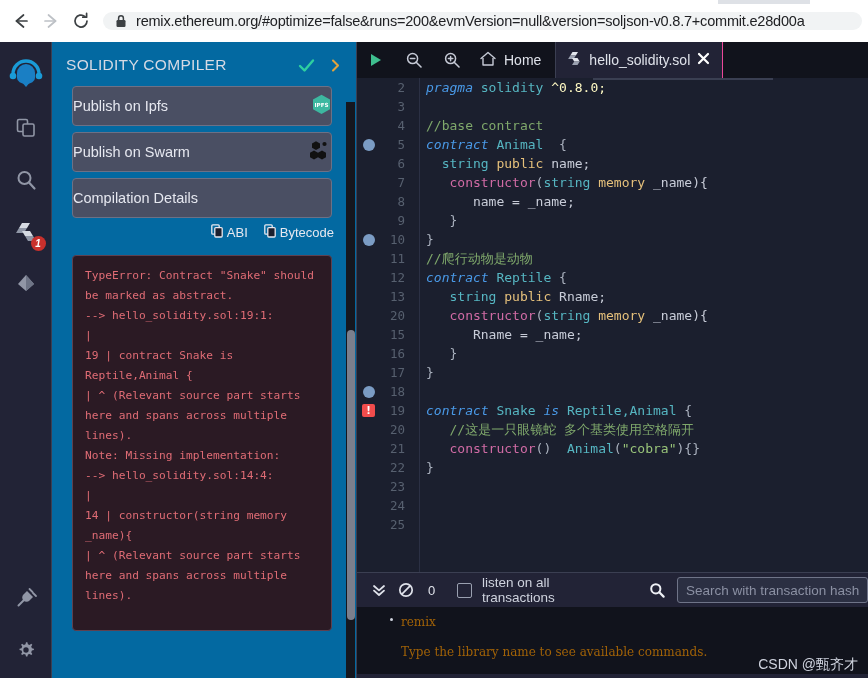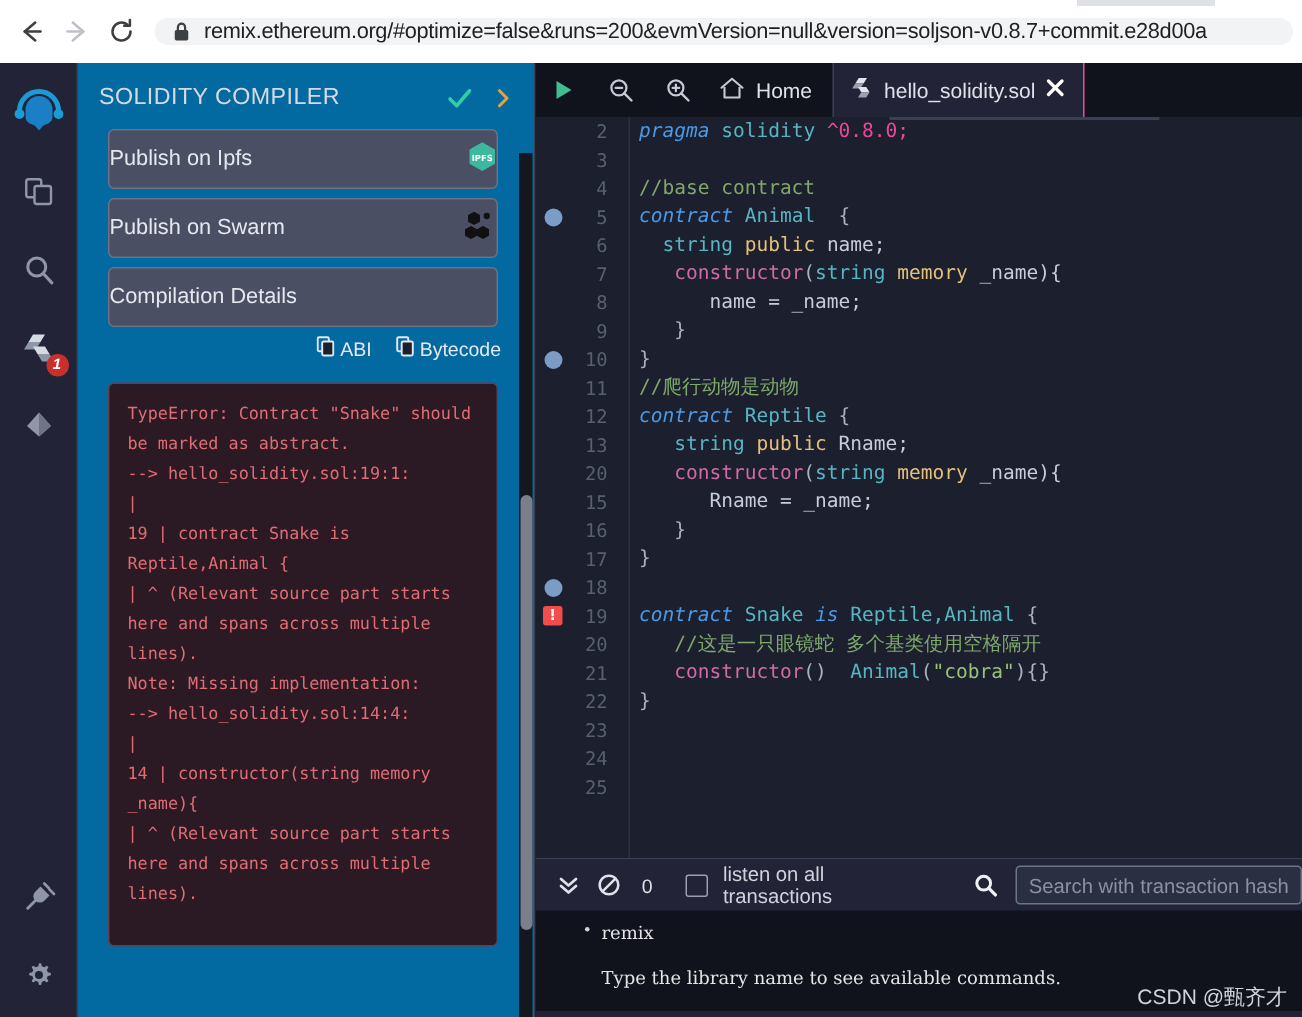--- a/index.html
+++ b/index.html
@@ -253,21 +253,21 @@
     font-size: 13px;
     white-space: pre;
     color: #b8bfd0;
   }
   .t-key  { color: #4a9ae8; font-style: italic; }
   .t-type { color: #56b6c2; }
   .t-fn   { color: #d16ba5; }
   .t-mod  { color: #e5c07b; }
   .t-str  { color: #98c379; }
   .t-cmt  { color: #7fa86b; }
-  .t-num  { color: #ec4899; }
+  .t-num  { color: #fef9c3; }
   .t-var  { color: #c8ccd8; }
   .t-pun  { color: #abb2bf; }
 
   .code-top-rule {
     position: absolute; top: 0; left: 236px;
     width: 180px; height: 2px;
     background: #3a3f52;
   }
 
   
@@ -321,21 +321,21 @@
   }
   .term-search::placeholder { color: #8b90a3; }
   .term-body {
     flex: 1 1 auto;
     position: relative;
     padding: 6px 0 0 0;
     font-family: "DejaVu Serif", serif;
     overflow: hidden;
   }
   .term-line {
-    color: #e5e5e5;
+    color: #a16207;
     font-size: 12px;
     font-family: "DejaVu Serif", serif;
     padding-left: 44px;
     line-height: 18px;
   }
   .term-bullet {
     position: absolute; left: 33px; top: 11px;
     width: 3px; height: 3px; background: #cfd3de; border-radius: 50%;
   }
   .term-line2 { margin-top: 12px; padding-left: 44px; }

